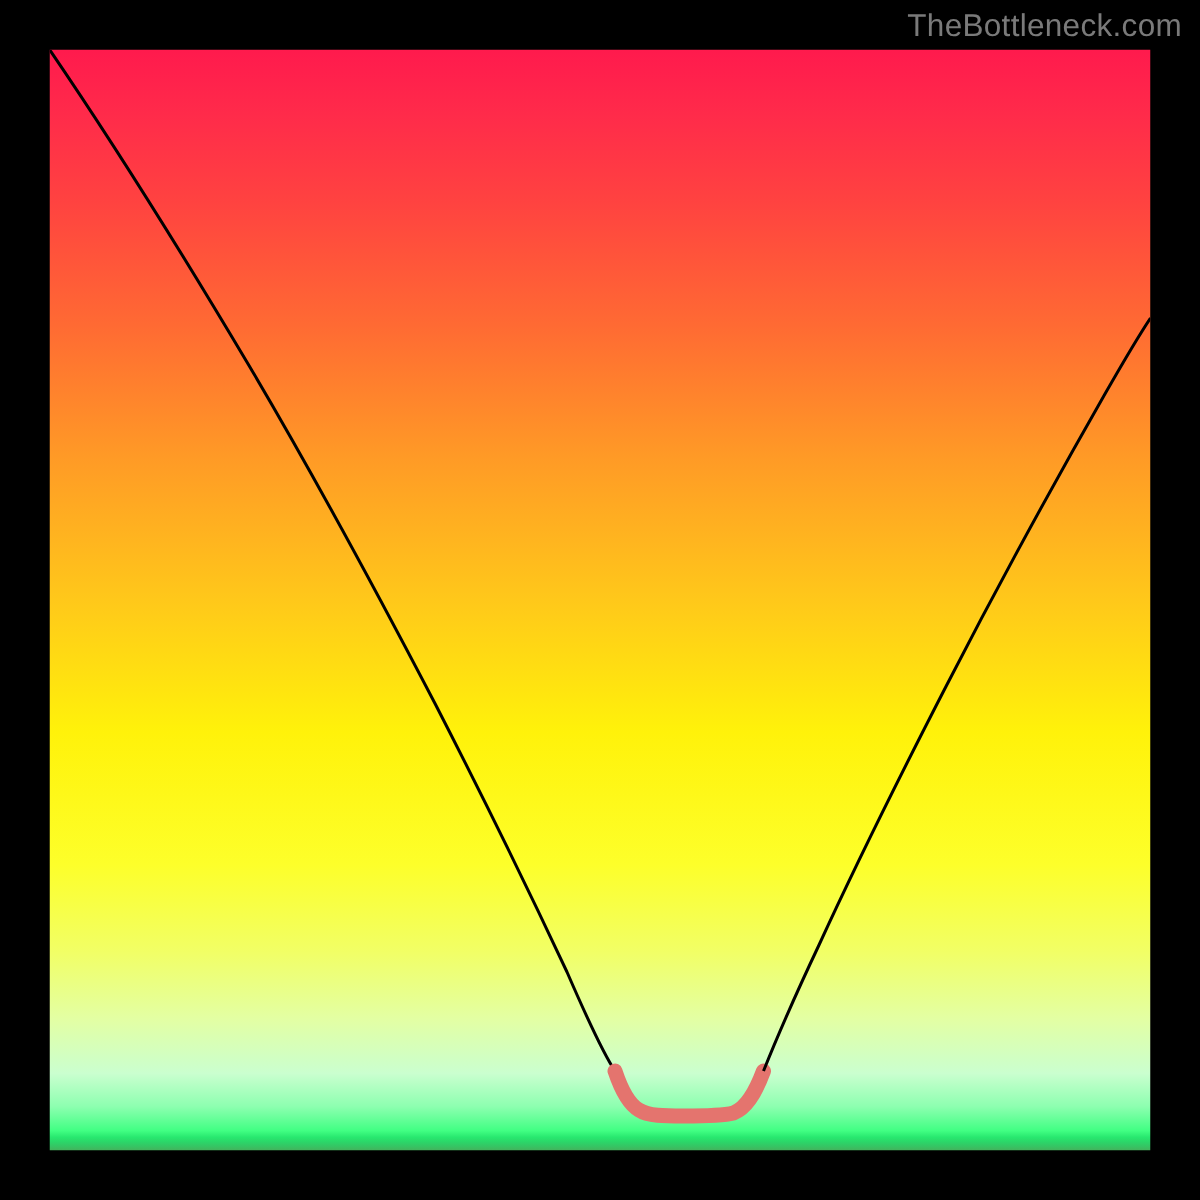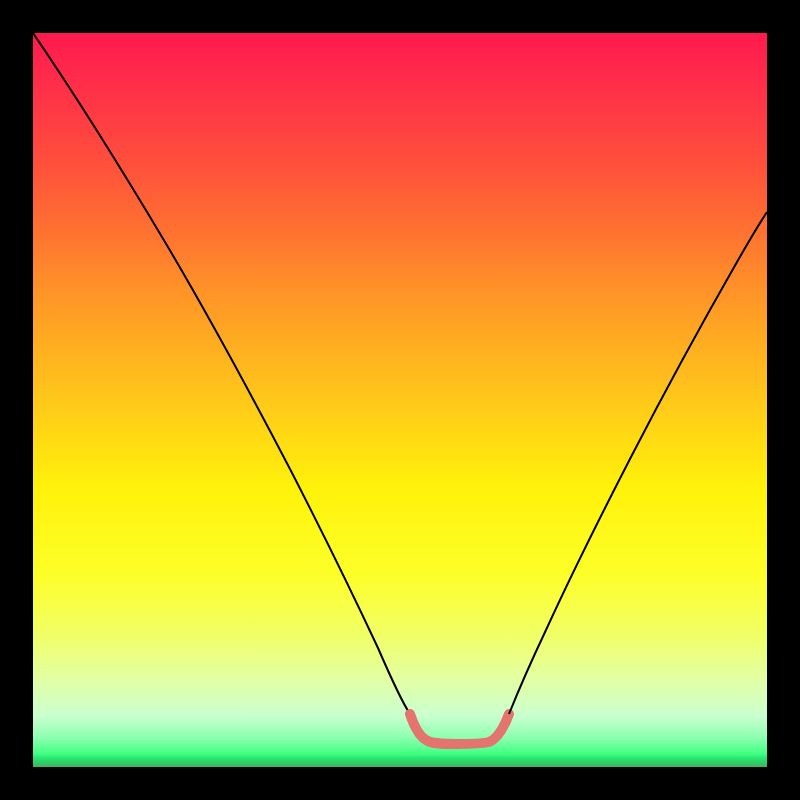--- a/index.html
+++ b/index.html
@@ -70,20 +70,21 @@
     left: 0;
     width: 100%;
     height: 100%;
   }
 </style>
 </head>
 <body>
 
 <div class="frame">
 
+  <div class="watermark">TheBottleneck.com</div>
 
   <div class="plot-area">
     <div class="gradient"></div>
 
     <svg class="curves" viewBox="0 0 734 734" preserveAspectRatio="none">
 
       <path d="M 0 0
                C  45  66,   85 130,  132 209
                C 180 290,  221 367,  257 436
                C 293 506,  323 568,  345 615

